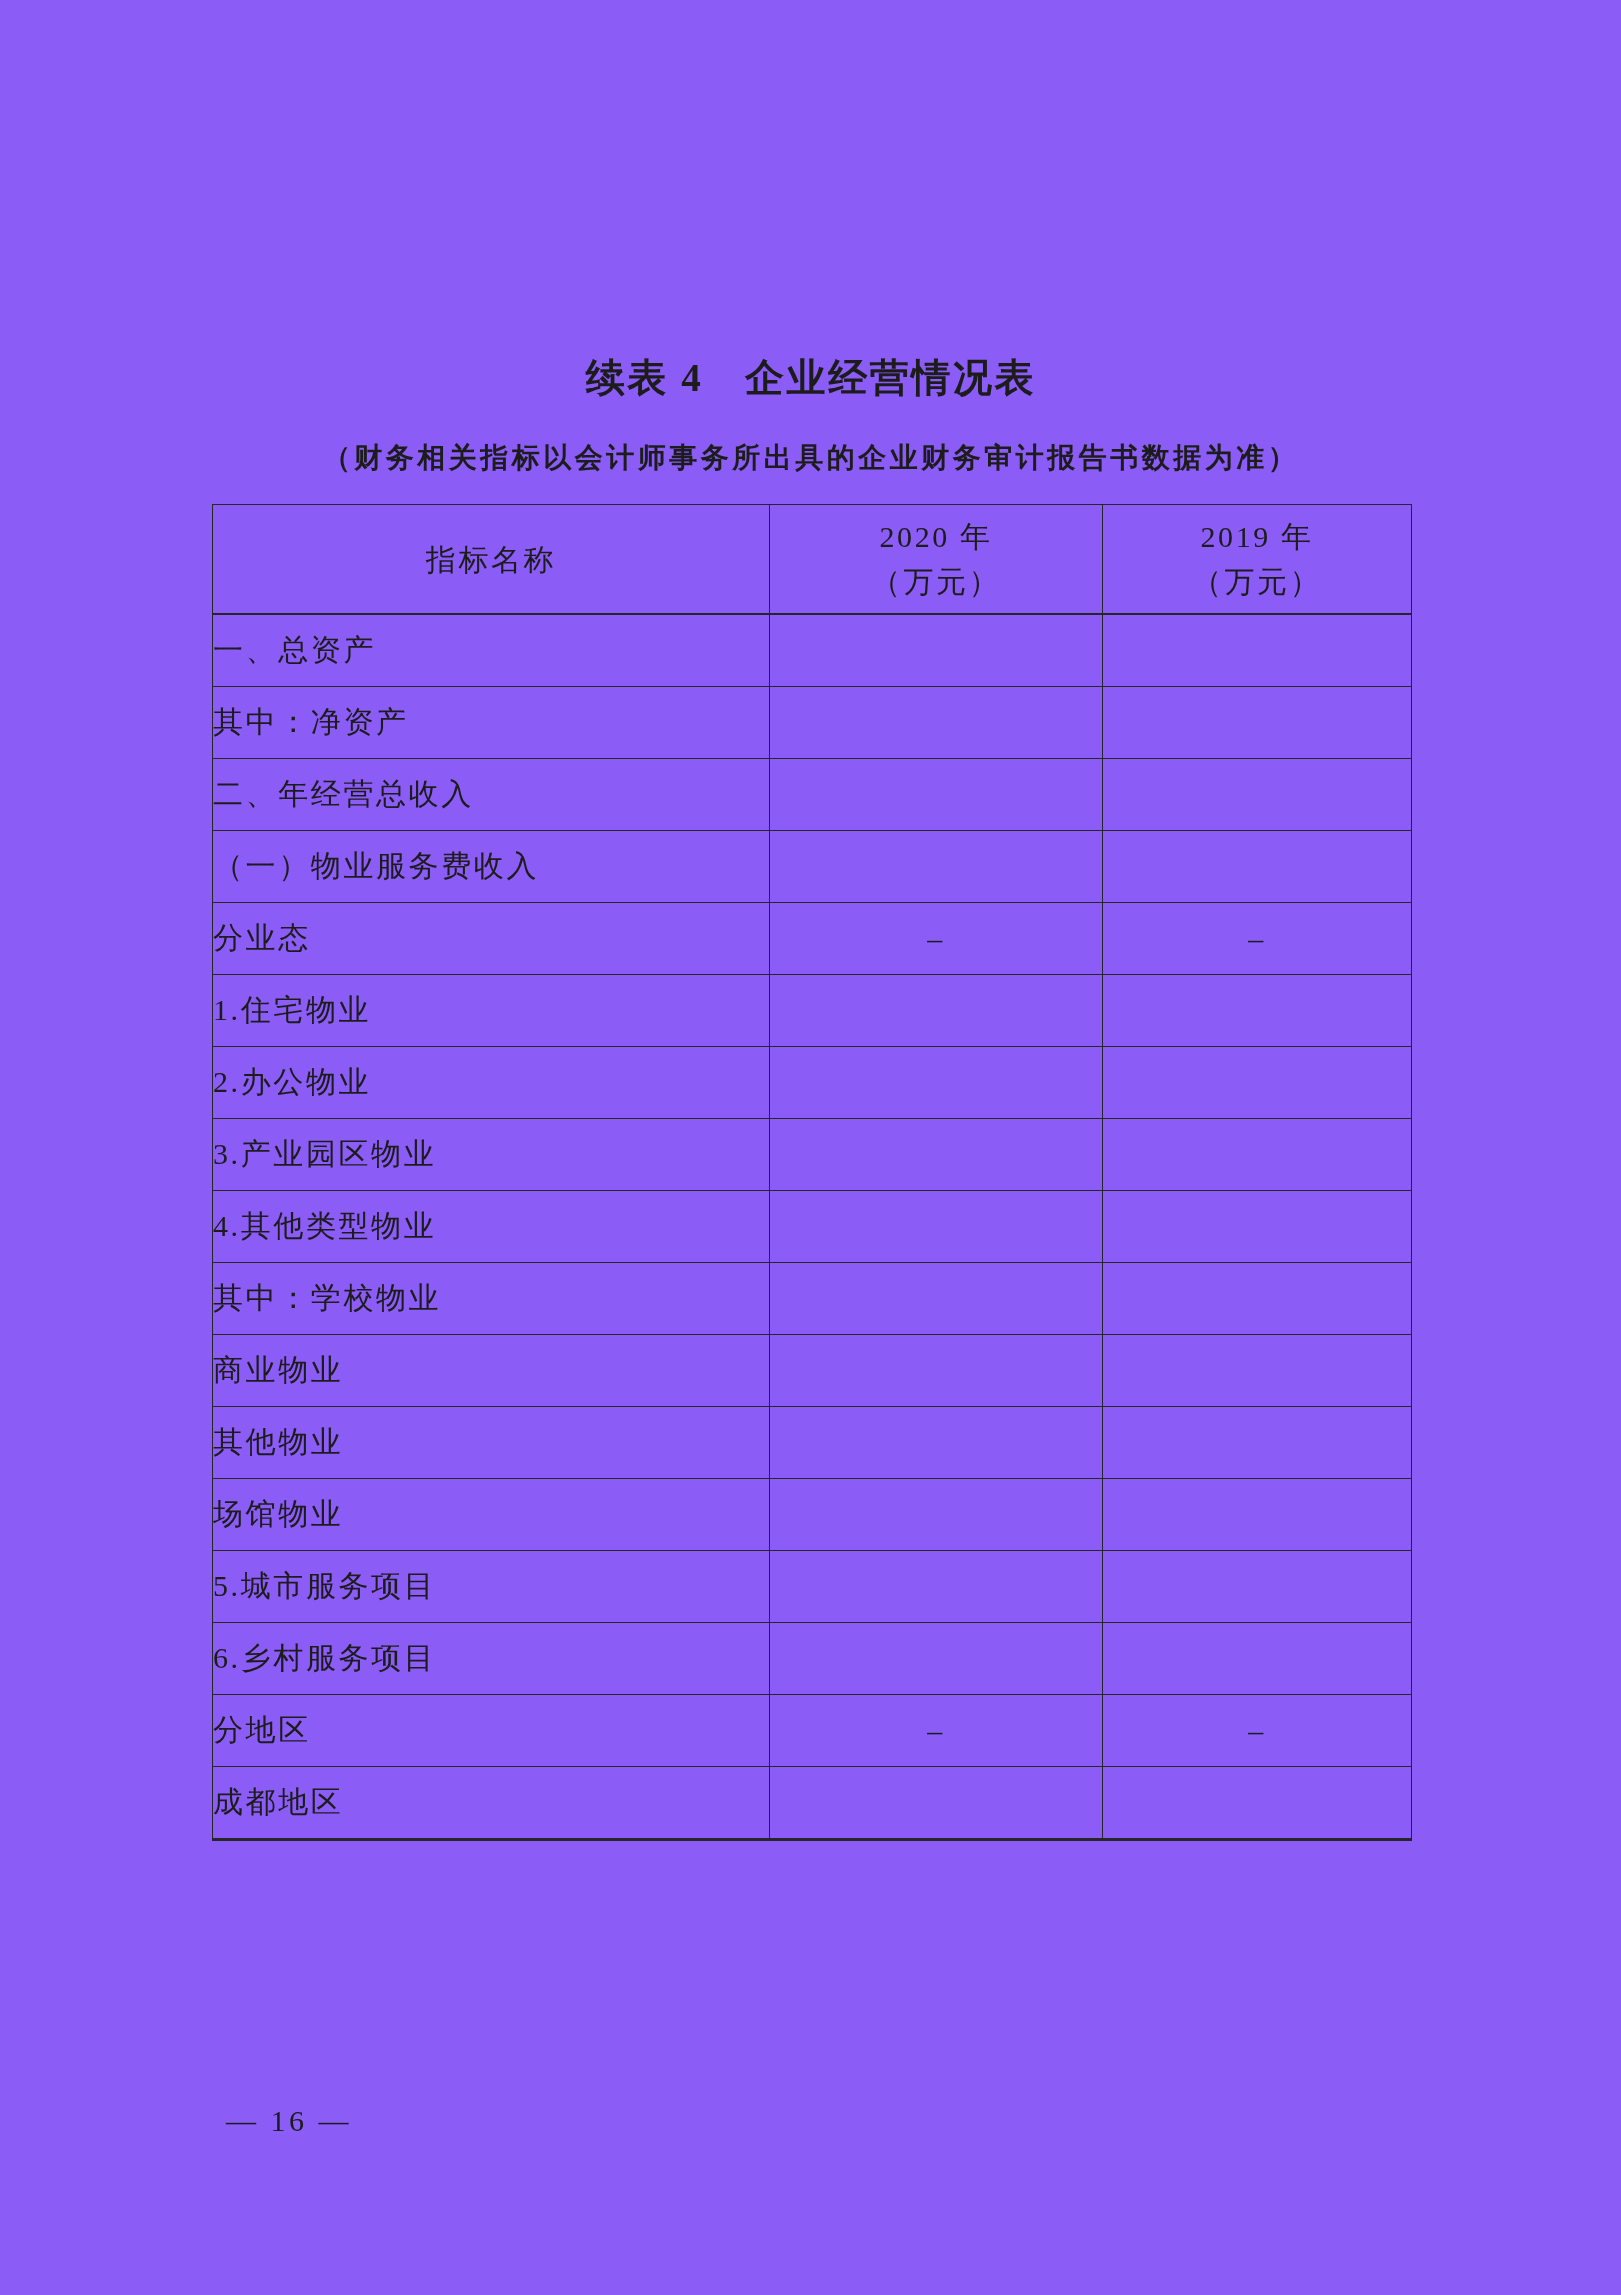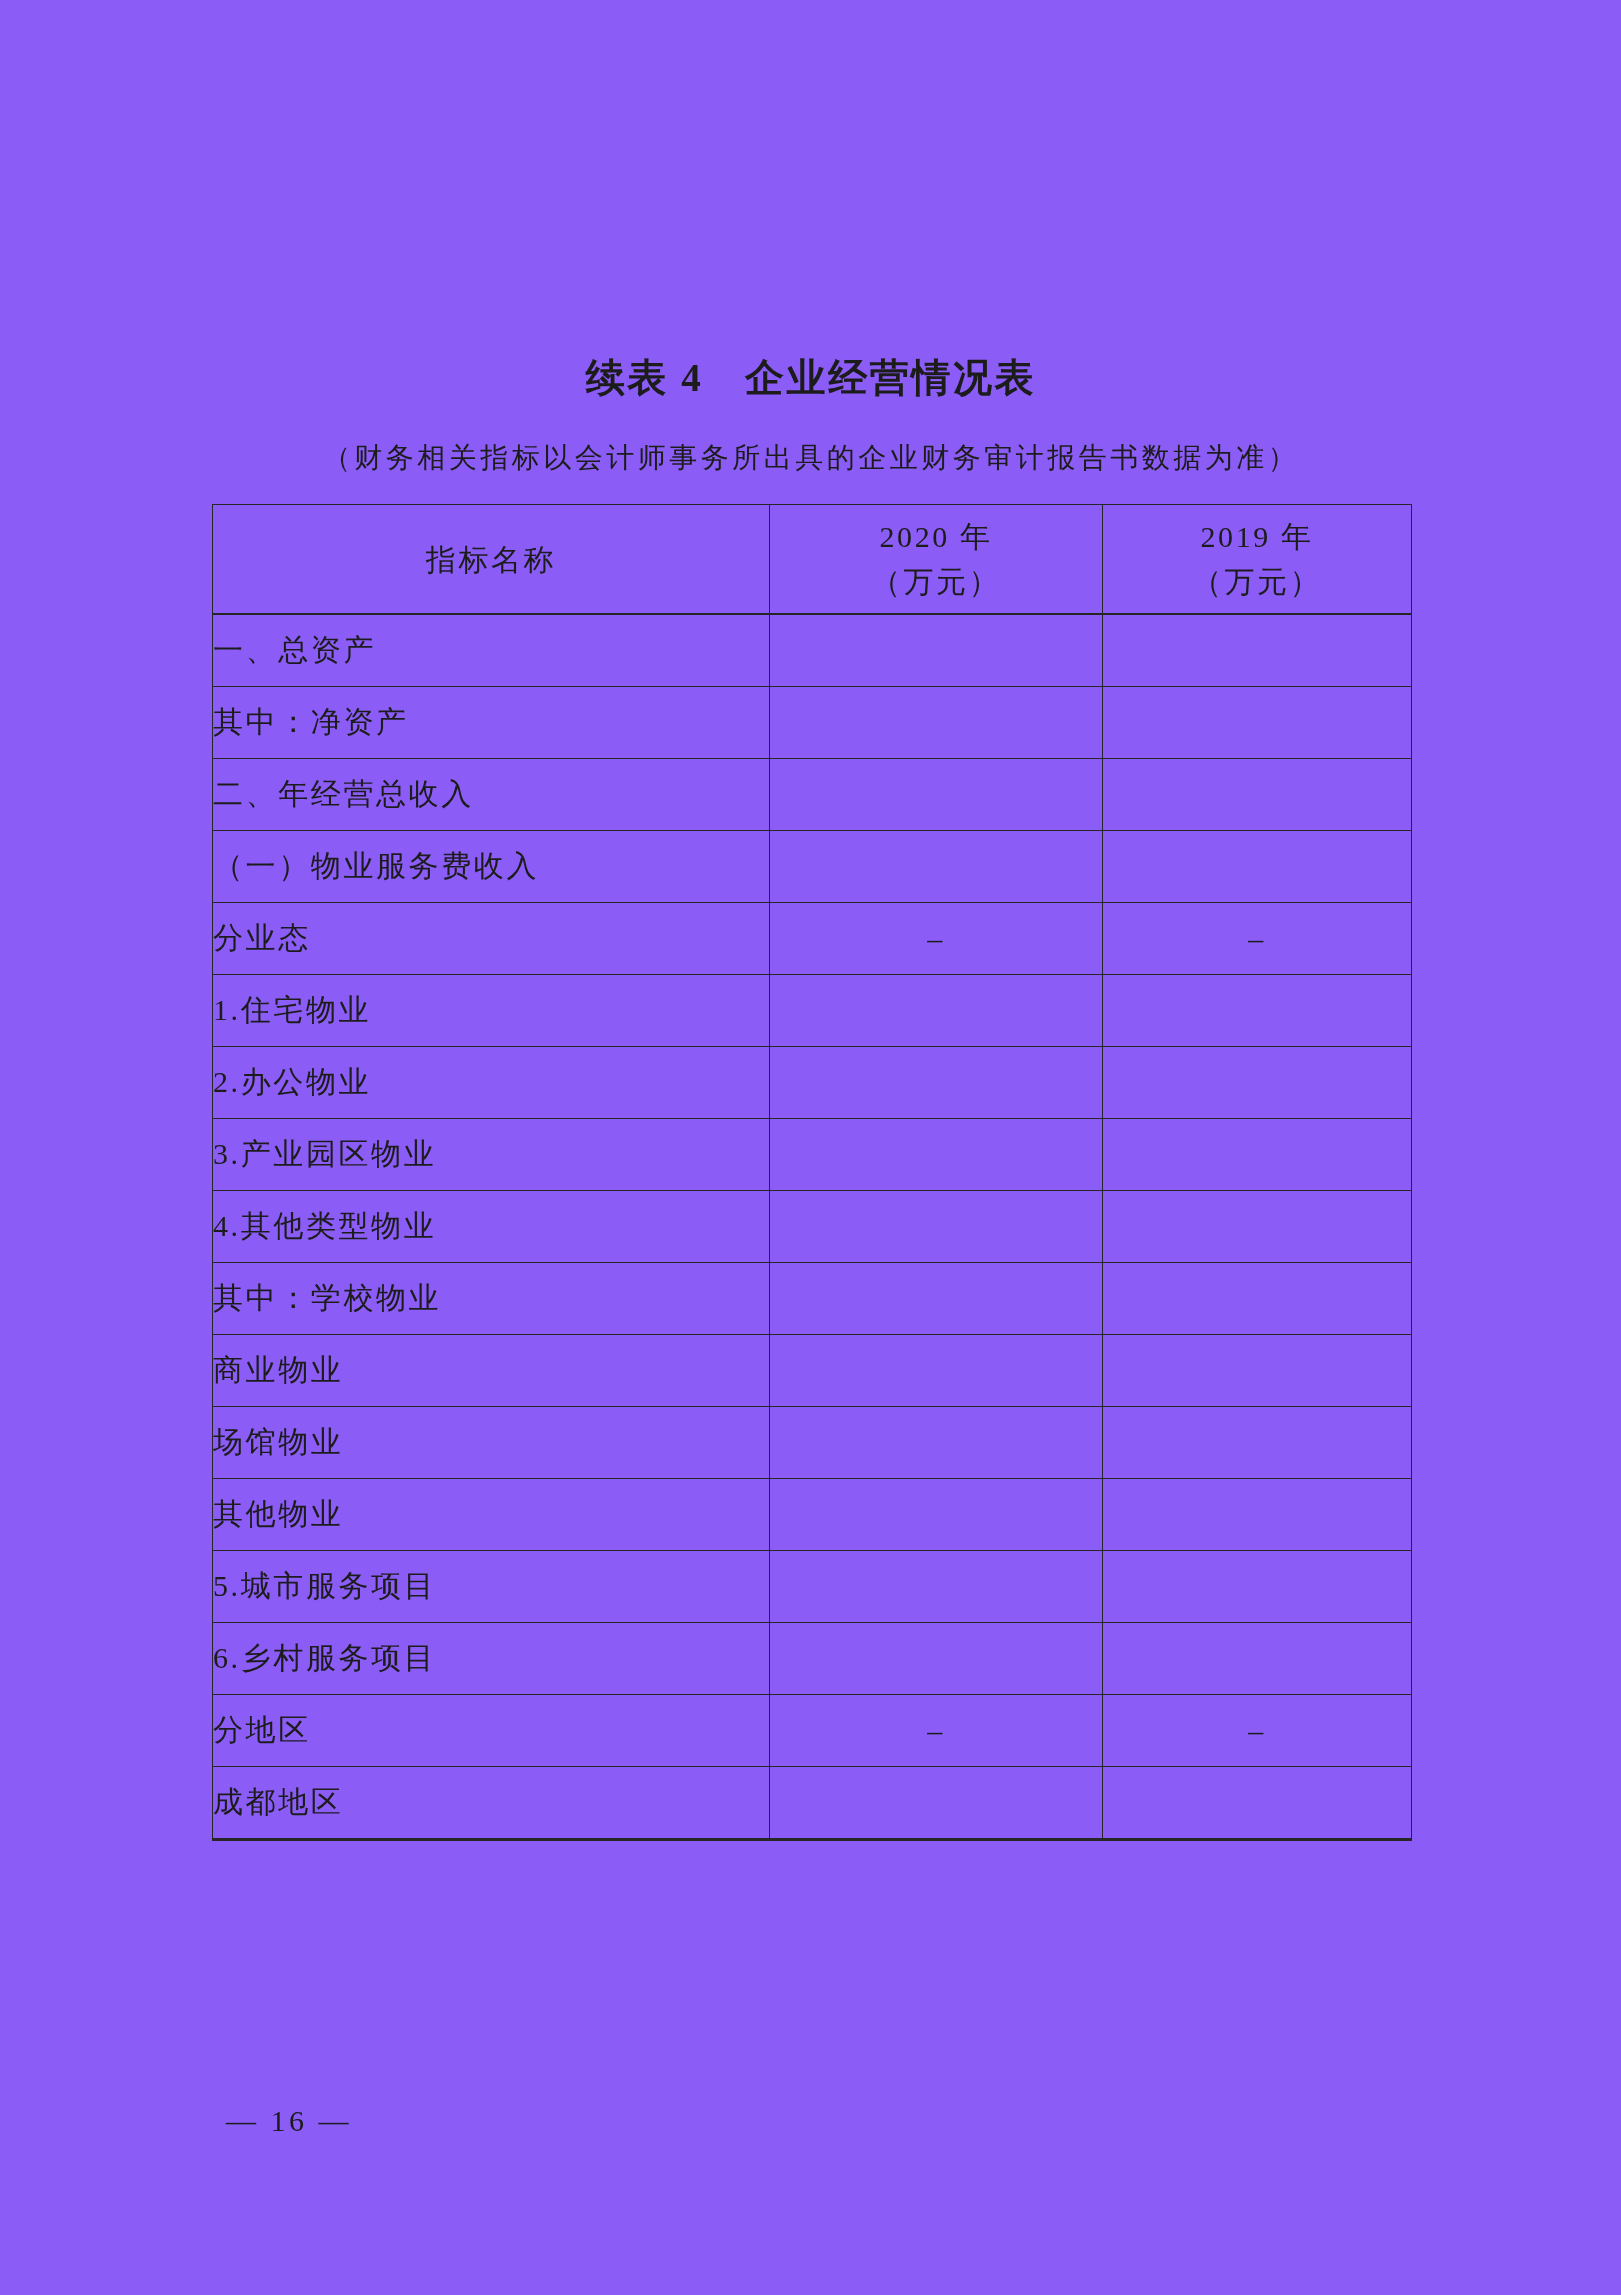--- a/index.html
+++ b/index.html
@@ -23,21 +23,21 @@
     letter-spacing: 2.6px;
     white-space: pre;
   }
   .doc-subtitle {
     position: absolute;
     top: 439px;
     left: 0;
     width: 100%;
     text-align: center;
     font-size: 28px;
-    font-weight: normal;
+    font-weight: bold;
     letter-spacing: 3.5px;
   }
   table.biz-table {
     position: absolute;
     top: 504px;
     left: 212px;
     width: 1199px;
     border-collapse: collapse;
     table-layout: fixed;
     border: 1.8px solid #262626;
@@ -157,26 +157,26 @@
         <td class="lbl ind-among">其中：学校物业</td>
         <td class="val"></td>
         <td class="val"></td>
       </tr>
       <tr>
         <td class="lbl ind-deep">商业物业</td>
         <td class="val"></td>
         <td class="val"></td>
       </tr>
       <tr>
+        <td class="lbl ind-deep">其他物业</td>
+        <td class="val"></td>
+        <td class="val"></td>
+      </tr>
+      <tr>
         <td class="lbl ind-deep">场馆物业</td>
-        <td class="val"></td>
-        <td class="val"></td>
-      </tr>
-      <tr>
-        <td class="lbl ind-deep">其他物业</td>
         <td class="val"></td>
         <td class="val"></td>
       </tr>
       <tr>
         <td class="lbl ind-num">5.城市服务项目</td>
         <td class="val"></td>
         <td class="val"></td>
       </tr>
       <tr>
         <td class="lbl ind-num">6.乡村服务项目</td>

